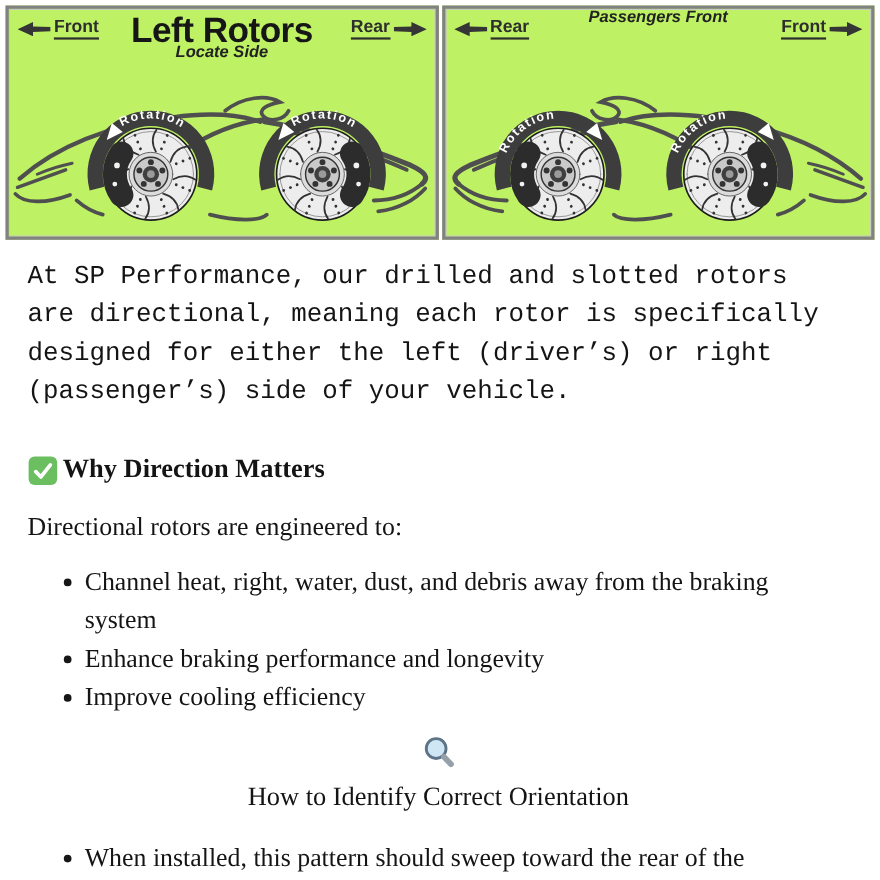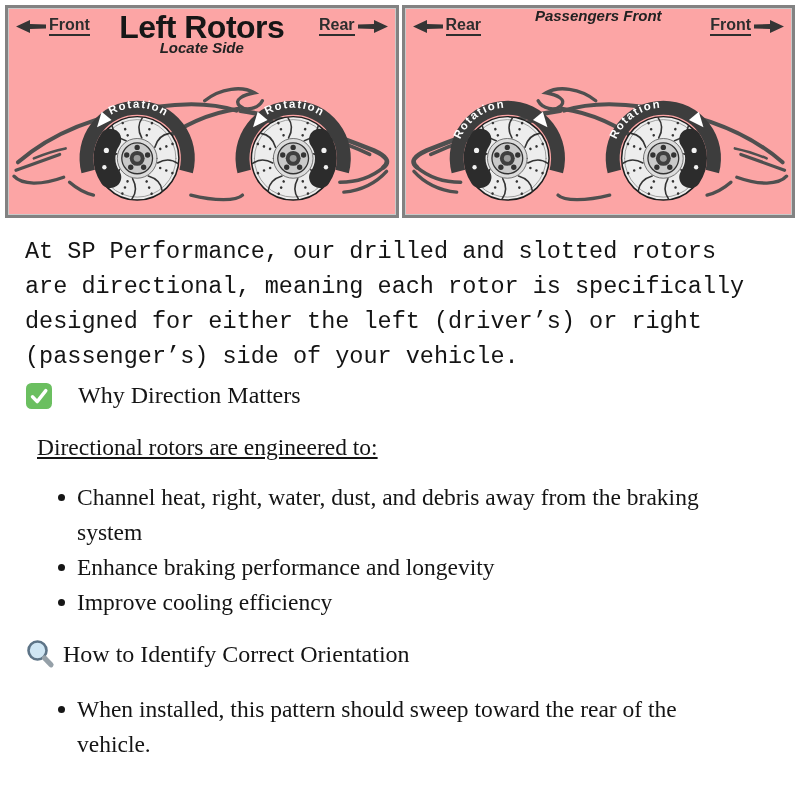--- a/index.html
+++ b/index.html
@@ -6,21 +6,21 @@
   html,body { margin:0; padding:0; background:#ffffff; }
   body {
     width:800px;
     font-family:"Liberation Serif","DejaVu Serif",serif;
     color:#141414;
   }
 
   
   .panels { display:flex; gap:3px; padding:5px 5px 0 5px; }
   .panel {
-    flex:1; background:#fca5a5;
+    flex:1; background:#bef264;
     border:3px solid #828282;
     box-shadow: inset 0 0 0 1px #c9c9c9;
     height:213px; overflow:hidden;
     font-family:"Liberation Sans","DejaVu Sans",sans-serif;
   }
   .panel-header { position:relative; height:46px; }
   .panel-title {
     text-align:center; font-weight:bold; font-size:32px; line-height:26px;
     padding-top:6px; color:#161616; letter-spacing:-0.5px;
   }
@@ -34,26 +34,26 @@
   .nav-label {
     font-weight:bold; font-size:16px; line-height:16px; color:#2e2e2e;
     border-bottom:2.5px solid #2e2e2e; padding-bottom:1px;
   }
   .car-svg { display:block; width:100%; height:160px; }
 
   
   .content { padding:16px 28px 30px 25px; font-size:23.5px; line-height:35px; }
   .intro { margin:0; max-width:722px;font-family:Liberation Mono, monospace; }
   .section-head {
-    display:flex; align-items:center; gap:25px;
-    margin-top:4px; font-size:24px; font-weight:normal;
-  }
-  .section-head.regular { font-weight:normal; margin-top:17px; gap:8px; }
+    display:flex; align-items:center; gap:4px;
+    margin-top:36px; font-size:24px; font-weight:bold;
+  }
+  .section-head.regular { font-weight:normal; margin-top:17px; gap:8px;flex-direction:column; }
   .section-head .emoji { flex:0 0 auto; display:inline-flex; }
-  .lead { margin:17px 0 0 12px;text-decoration:underline; }
+  .lead { margin:17px 0 0 0; }
   ul.bullets { list-style:none; margin:15px 0 0 0; padding:0 0 0 52px; }
   ul.bullets li { position:relative; max-width:676px; }
   ul.bullets li::before {
     content:""; position:absolute; left:-19px; top:14px;
     width:7px; height:7px; border-radius:50%; background:#161616;
   }
   ul.second { margin-top:20px; }
   ul.second li { margin-bottom:2px; }
 </style>
 </head>

